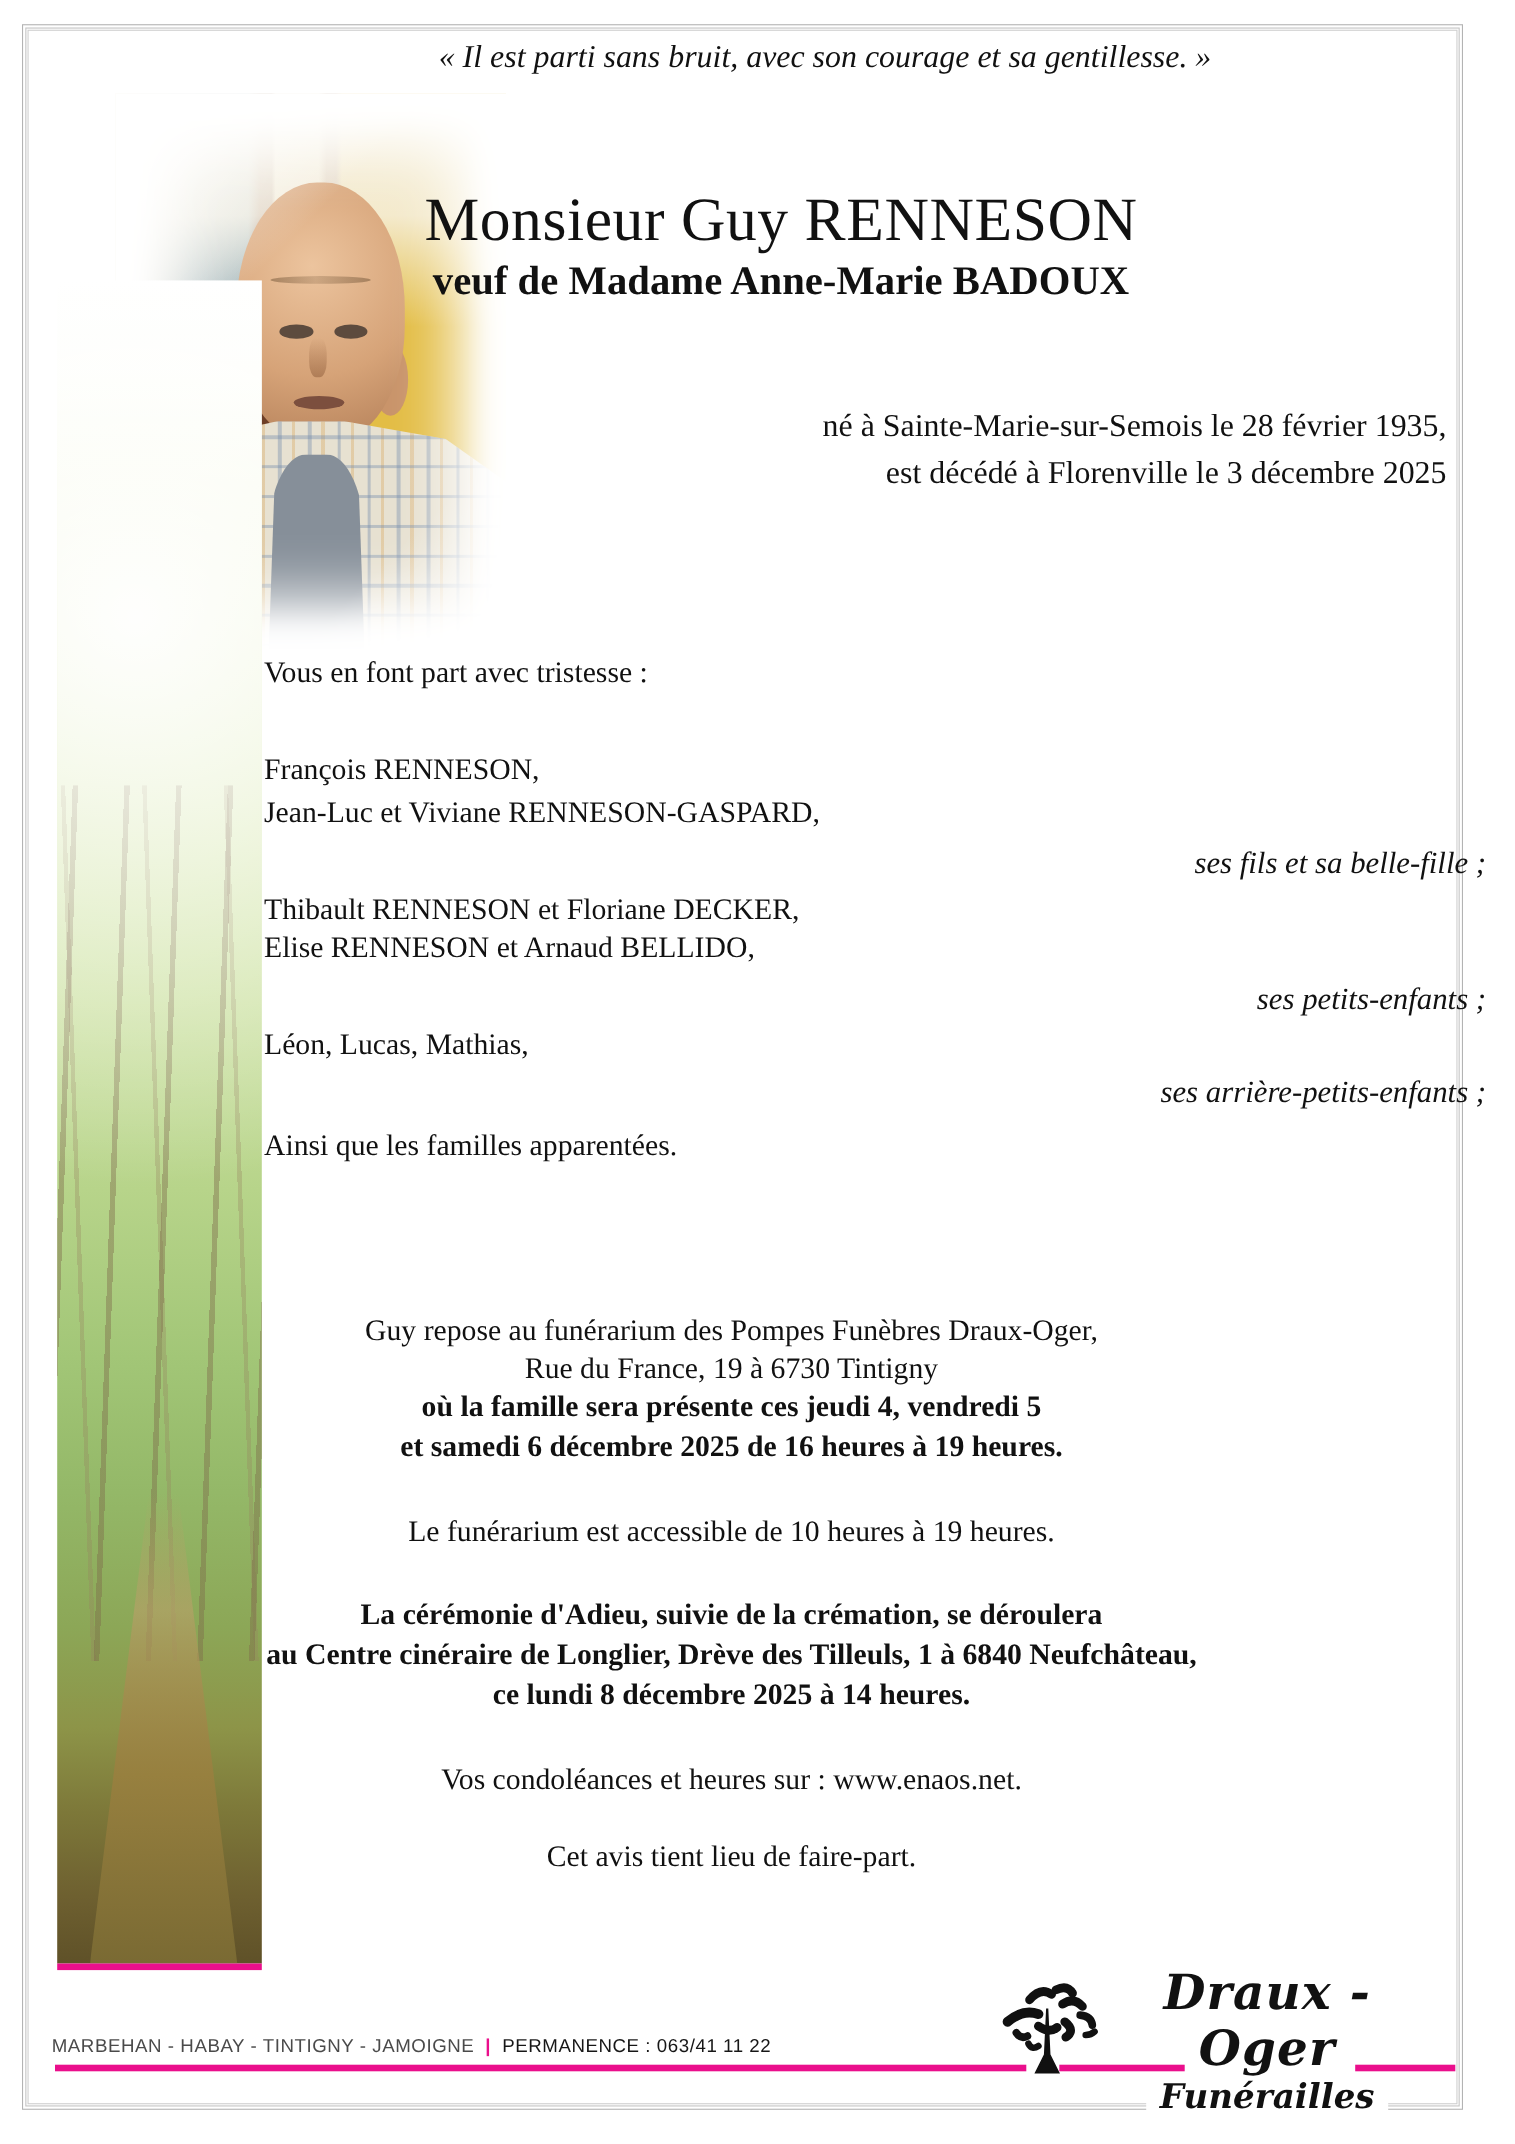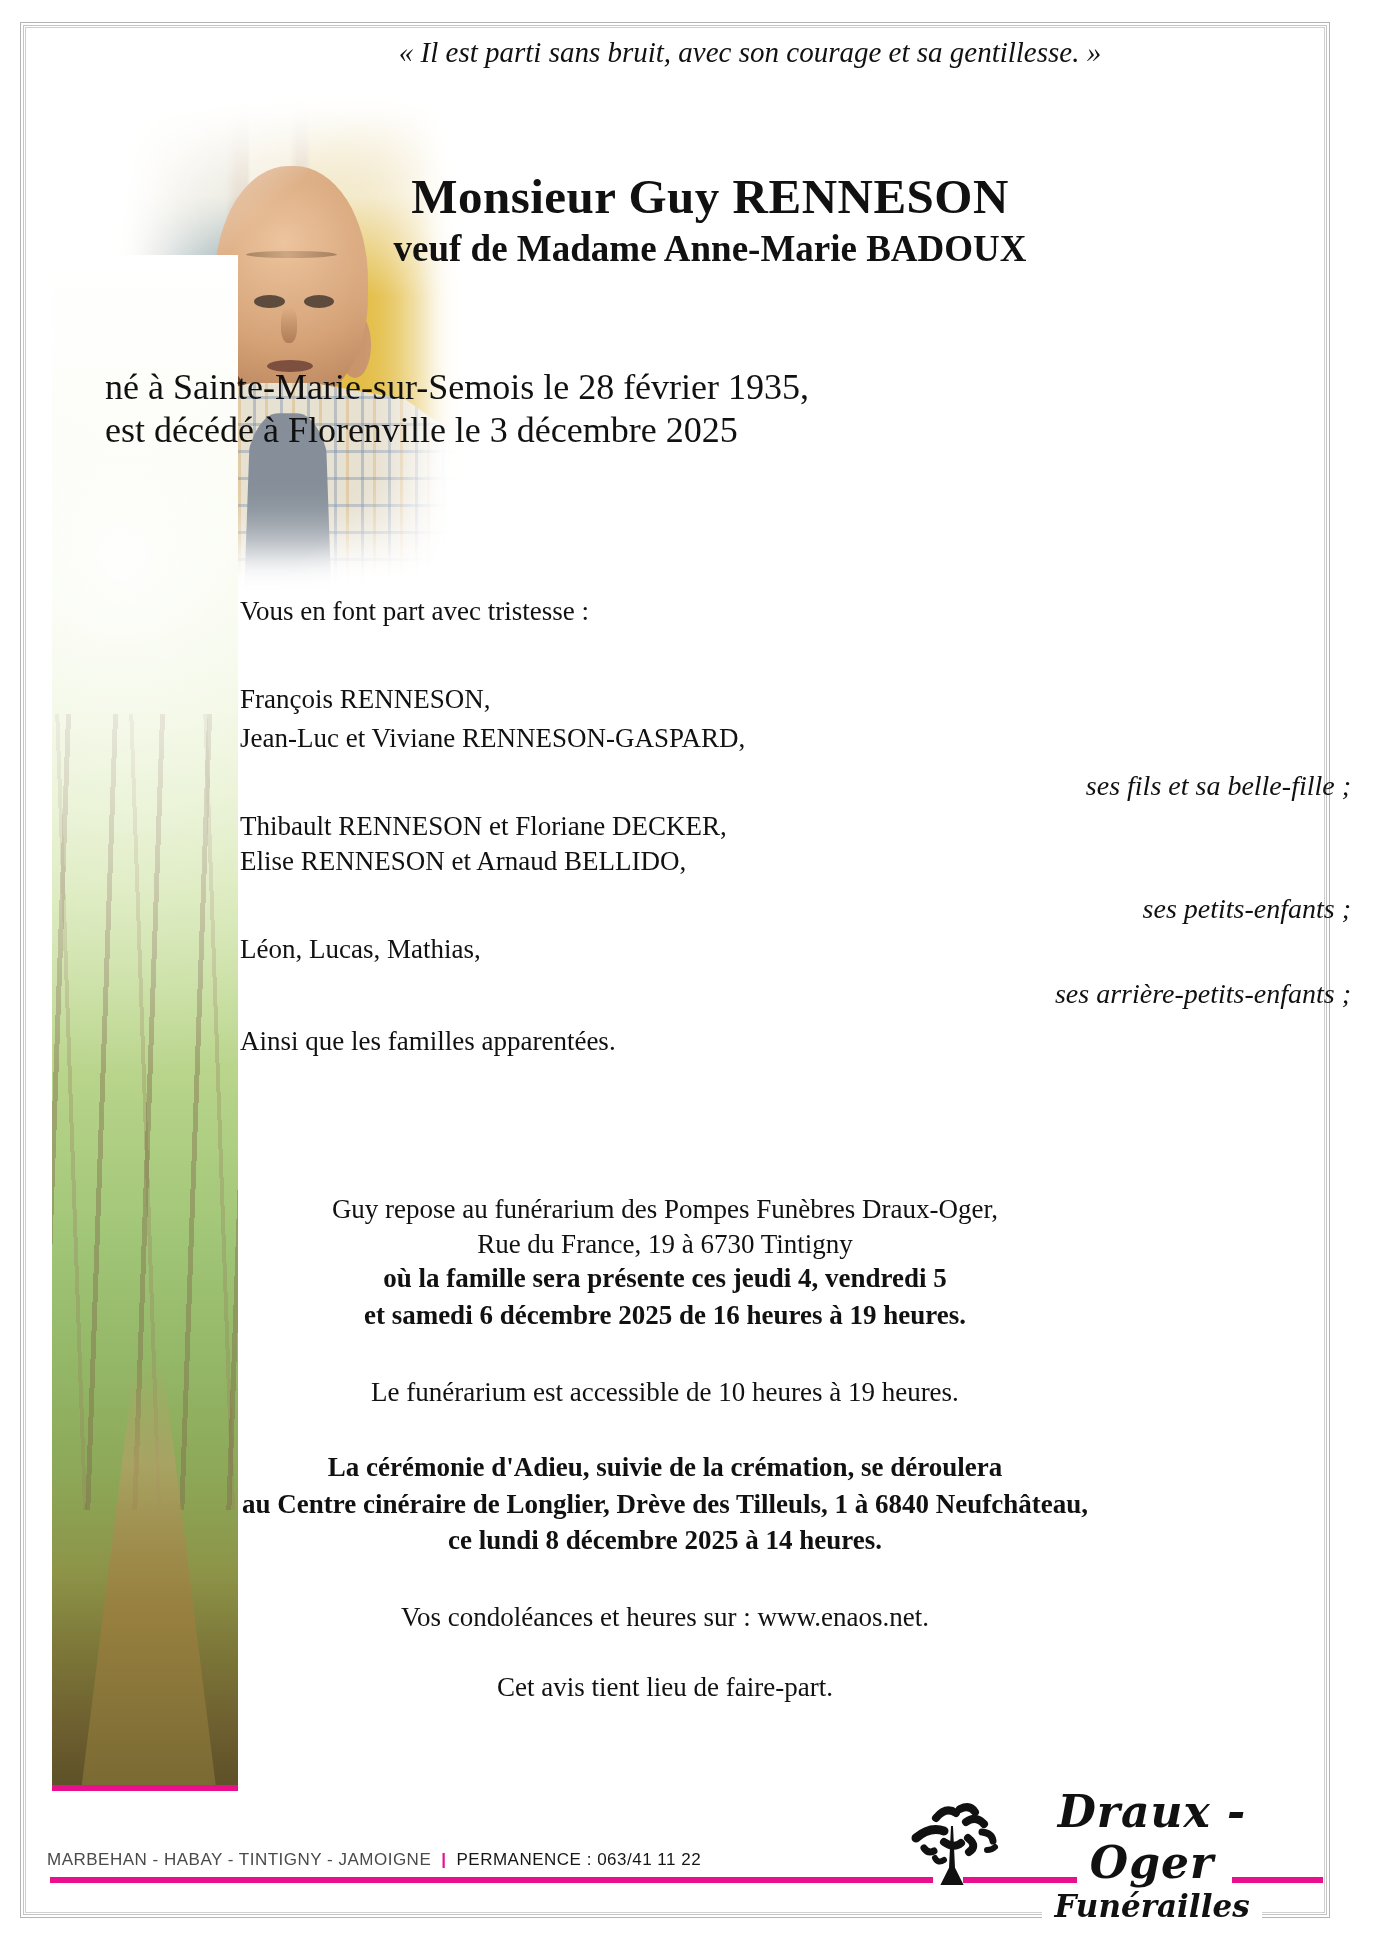--- a/index.html
+++ b/index.html
@@ -67,24 +67,24 @@
       repeating-linear-gradient(88deg,transparent 0 31px,rgba(150,130,95,.32) 31px 35px,transparent 35px 74px);}
   .forest-glow{position:absolute; inset:0;
      background:radial-gradient(circle at 38% 20%,rgba(255,255,255,.95),rgba(255,255,255,0) 42%);}
   .forest-path{position:absolute; left:16%; right:12%; top:72%; bottom:0;
      background:linear-gradient(to bottom,rgba(196,176,120,0) 0%,rgba(186,160,105,.6) 25%,#97803f 60%,#7a6a33 100%);
      clip-path:polygon(40% 0,60% 0,100% 100%,0 100%);}
   .forest-bar{position:absolute; left:52px; top:1785px; width:186px; height:6px; z-index:2;}
 
   
   .titles{position:absolute; top:168px; left:105px; width:1210px; text-align:center; z-index:3;}
-  .title{font-size:49px; font-weight:bold; letter-spacing:.5px;}
+  .title{font-size:56px; font-weight:normal; letter-spacing:.5px;}
   .subtitle{font-size:37px; font-weight:bold; margin-top:2px;}
-  .dates{position:absolute; top:366px; left:105px; width:1210px; text-align:left;
-         font-size:36px; line-height:43px; z-index:3;}
+  .dates{position:absolute; top:366px; left:105px; width:1210px; text-align:right;
+         font-size:29px; line-height:43px; z-index:3;}
 
   
   .fam{position:absolute; left:240px; font-size:27px; z-index:3; white-space:nowrap;}
   .rel{position:absolute; right:62px; font-style:italic; font-size:28px; text-align:right; z-index:3; white-space:nowrap;}
 
   
   .det{position:absolute; left:10px; width:1310px; text-align:center; font-size:27px; z-index:3; white-space:nowrap;}
   .det.b{font-weight:bold;}
 
   

